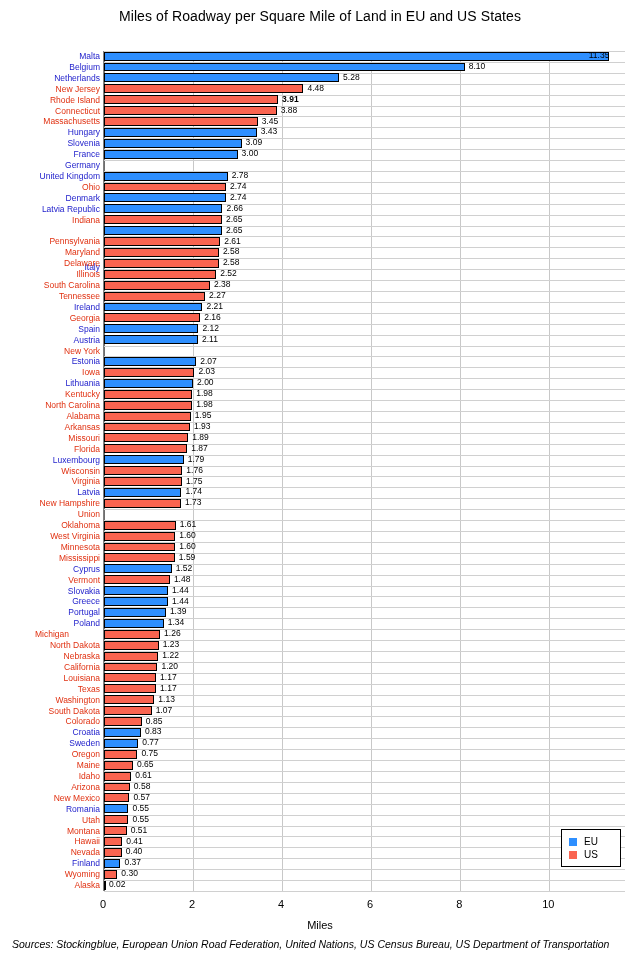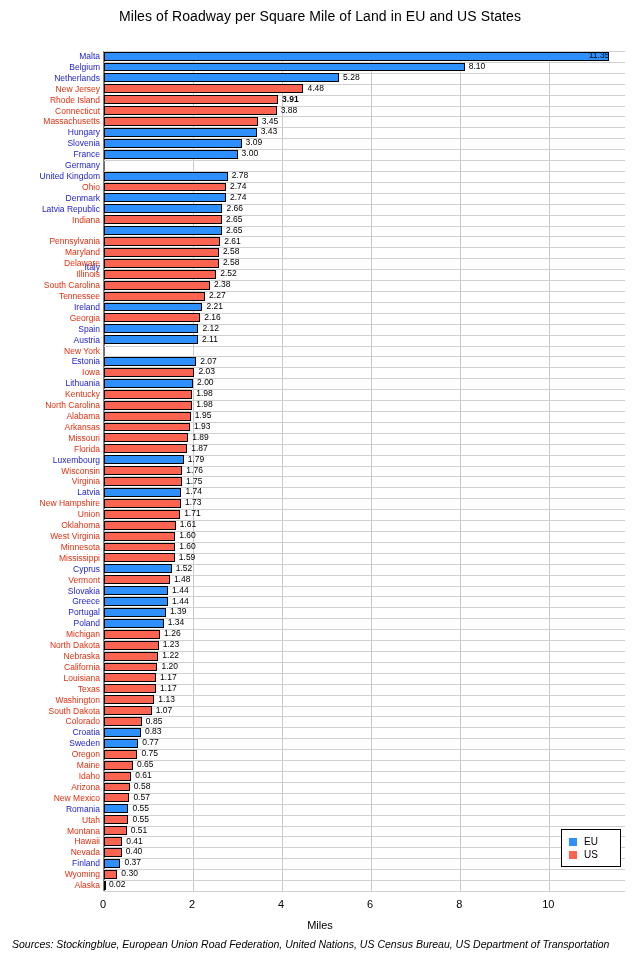--- a/index.html
+++ b/index.html
@@ -234,21 +234,21 @@
       <div class="cat-label us" style="top: 469.091px; height: 10.9091px; line-height: 10.9091px;">Oklahoma</div>
       <div class="cat-label us" style="top: 480px; height: 10.9091px; line-height: 10.9091px;">West Virginia</div>
       <div class="cat-label us" style="top: 490.909px; height: 10.9091px; line-height: 10.9091px;">Minnesota</div>
       <div class="cat-label us" style="top: 501.818px; height: 10.9091px; line-height: 10.9091px;">Mississippi</div>
       <div class="cat-label eu" style="top: 512.727px; height: 10.9091px; line-height: 10.9091px;">Cyprus</div>
       <div class="cat-label us" style="top: 523.636px; height: 10.9091px; line-height: 10.9091px;">Vermont</div>
       <div class="cat-label eu" style="top: 534.545px; height: 10.9091px; line-height: 10.9091px;">Slovakia</div>
       <div class="cat-label eu" style="top: 545.455px; height: 10.9091px; line-height: 10.9091px;">Greece</div>
       <div class="cat-label eu" style="top: 556.364px; height: 10.9091px; line-height: 10.9091px;">Portugal</div>
       <div class="cat-label eu" style="top: 567.273px; height: 10.9091px; line-height: 10.9091px;">Poland</div>
-      <div class="cat-label us" style="top: 578.182px; height: 10.9091px; line-height: 10.9091px;">Michigan</div>
+      <div class="cat-label us" style="top: 578.182px; height: 10.9091px; line-height: 10.9091px; text-align: center;">Michigan</div>
       <div class="cat-label us" style="top: 589.091px; height: 10.9091px; line-height: 10.9091px;">North Dakota</div>
       <div class="cat-label us" style="top: 600px; height: 10.9091px; line-height: 10.9091px;">Nebraska</div>
       <div class="cat-label us" style="top: 610.909px; height: 10.9091px; line-height: 10.9091px;">California</div>
       <div class="cat-label us" style="top: 621.818px; height: 10.9091px; line-height: 10.9091px;">Louisiana</div>
       <div class="cat-label us" style="top: 632.727px; height: 10.9091px; line-height: 10.9091px;">Texas</div>
       <div class="cat-label us" style="top: 643.636px; height: 10.9091px; line-height: 10.9091px;">Washington</div>
       <div class="cat-label us" style="top: 654.545px; height: 10.9091px; line-height: 10.9091px;">South Dakota</div>
       <div class="cat-label us" style="top: 665.455px; height: 10.9091px; line-height: 10.9091px;">Colorado</div>
       <div class="cat-label eu" style="top: 676.364px; height: 10.9091px; line-height: 10.9091px;">Croatia</div>
       <div class="cat-label eu" style="top: 687.273px; height: 10.9091px; line-height: 10.9091px;">Sweden</div>
@@ -505,24 +505,20 @@
         <div class="bar-value outside" style="line-height: 10.9091px; left: 77.9274px;">1.75</div>
       </div>
       <div class="row" style="top: 436.364px; height: 10.9091px;">
         <div class="bar eu" style="width: 77.4821px; height: 8.90909px;"></div>
         <div class="bar-value outside" style="line-height: 10.9091px; left: 77.4821px;">1.74</div>
       </div>
       <div class="row" style="top: 447.273px; height: 10.9091px;">
         <div class="bar us" style="width: 77.0368px; height: 8.90909px;"></div>
         <div class="bar-value outside" style="line-height: 10.9091px; left: 77.0368px;">1.73</div>
       </div>
-      <div class="row" style="top: 458.182px; height: 10.9091px;">
-        <div class="bar us" style="width: 76.1462px; height: 8.90909px;"></div>
-        <div class="bar-value outside" style="line-height: 10.9091px; left: 76.1462px;">1.71</div>
-      </div>
       <div class="row" style="top: 469.091px; height: 10.9091px;">
         <div class="bar us" style="width: 71.6932px; height: 8.90909px;"></div>
         <div class="bar-value outside" style="line-height: 10.9091px; left: 71.6932px;">1.61</div>
       </div>
       <div class="row" style="top: 480px; height: 10.9091px;">
         <div class="bar us" style="width: 71.2479px; height: 8.90909px;"></div>
         <div class="bar-value outside" style="line-height: 10.9091px; left: 71.2479px;">1.60</div>
       </div>
       <div class="row" style="top: 490.909px; height: 10.9091px;">
         <div class="bar us" style="width: 71.2479px; height: 8.90909px;"></div>

